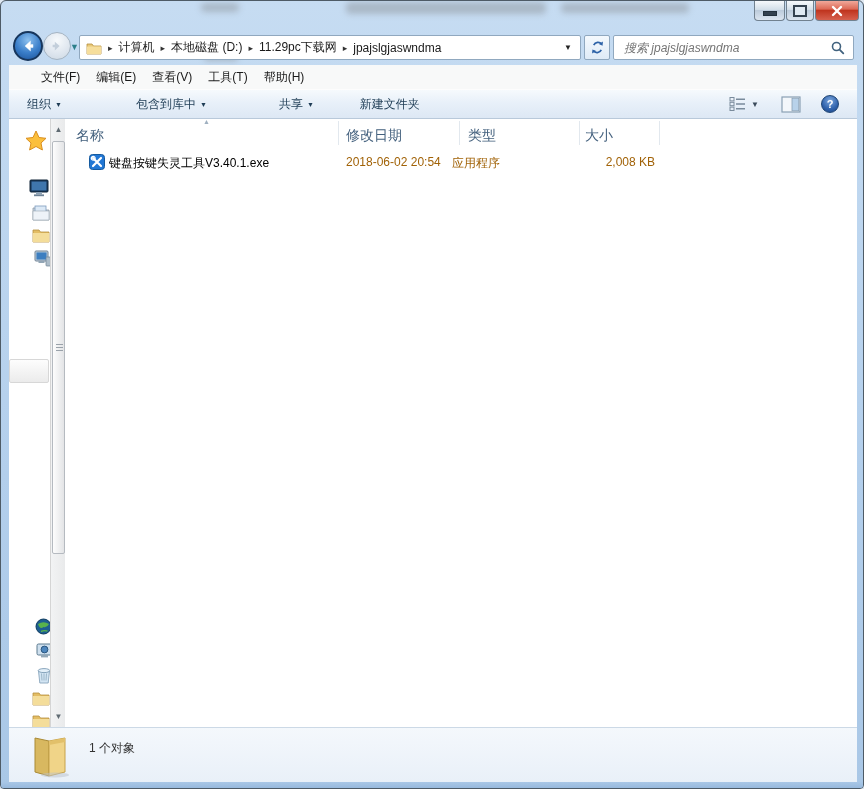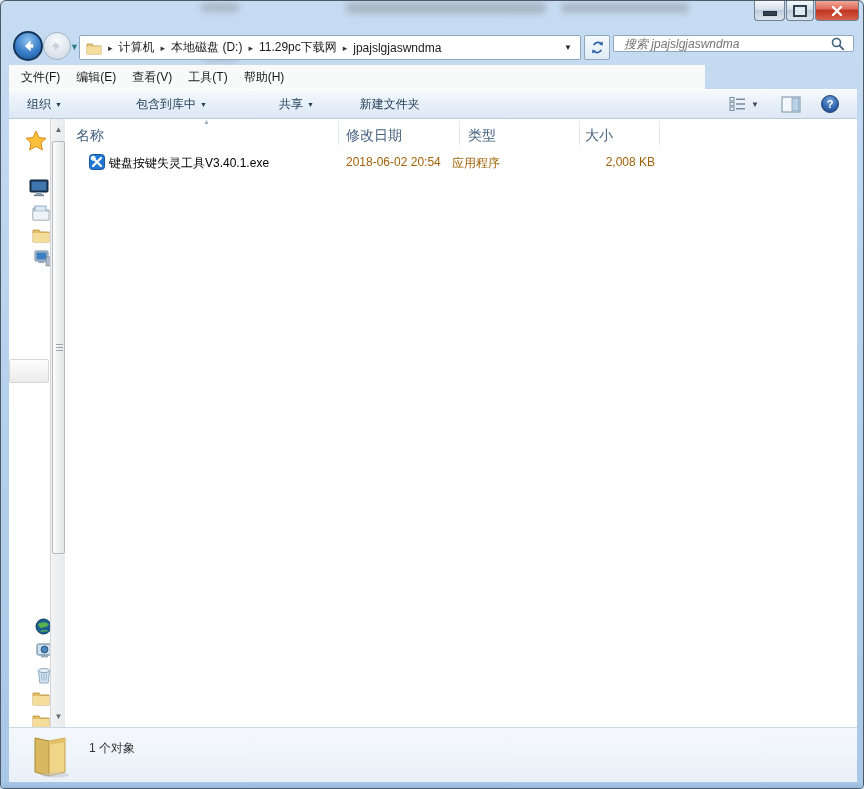--- a/index.html
+++ b/index.html
@@ -88,30 +88,30 @@
     <div class="abs" style="left:583px;top:6px;width:26px;height:25px;border:1px solid #90a8bf;border-radius:2px;box-sizing:border-box;
                 background:linear-gradient(#f4f9fd,#dfebf7);display:flex;align-items:center;justify-content:center;">
       <svg width="15" height="15" viewBox="0 0 16 16">
         <path d="M12.5 4.5 A5 5 0 0 0 4 5.5" fill="none" stroke="#2e63a8" stroke-width="1.8"></path>
         <path d="M13.8 1.5 L13.4 6 L9.4 4.2 Z" fill="#2e63a8"></path>
         <path d="M3.5 11.5 A5 5 0 0 0 12 10.5" fill="none" stroke="#2e63a8" stroke-width="1.8"></path>
         <path d="M2.2 14.5 L2.6 10 L6.6 11.8 Z" fill="#2e63a8"></path>
       </svg>
     </div>
 
-    <div class="abs searchbox" style="left:612px;top:6px;width:241px;height:17px;">
+    <div class="abs searchbox" style="left:612px;top:6px;width:241px;height:25px;">
       <input style="border: none; outline: none; flex: 1 1 0%; margin-left: 8px; font-size: 12px; font-style: italic; color: rgb(106, 106, 106); font-family: &quot;Liberation Sans&quot;, &quot;DejaVu Sans&quot;, sans-serif; background: transparent;" placeholder="搜索 jpajslgjaswndma">
       <svg width="14" height="14" viewBox="0 0 14 14" style="margin-right:8px;">
         <circle cx="5.5" cy="5.5" r="4" fill="none" stroke="#41627e" stroke-width="1.6"></circle>
         <path d="M8.6 8.6 L12.3 12.3" stroke="#41627e" stroke-width="1.8" stroke-linecap="round"></path>
       </svg>
     </div>
   </div>
 
-  <div class="abs" style="left:8px;top:64px;width:696px;height:24px;background:#f8f9f9;display:flex;align-items:center;padding-left:4px;box-sizing:border-box;">
+  <div class="abs" style="left:8px;top:64px;width:848px;height:24px;background:#f8f9f9;display:flex;align-items:center;padding-left:24px;box-sizing:border-box;">
     <span class="menu-item">文件(F)</span>
     <span class="menu-item">编辑(E)</span>
     <span class="menu-item">查看(V)</span>
     <span class="menu-item">工具(T)</span>
     <span class="menu-item">帮助(H)</span>
   </div>
 
   <div class="abs" style="left:8px;top:88px;width:848px;height:30px;border-top:1px solid #fdfdfd;border-bottom:1px solid #b9c9da;box-sizing:border-box;
               background:linear-gradient(#f6fafd,#e8f0f9 45%,#dde8f4);display:flex;align-items:center;gap:32px;">
     <div class="tool-btn" style="margin-left:18px;">

